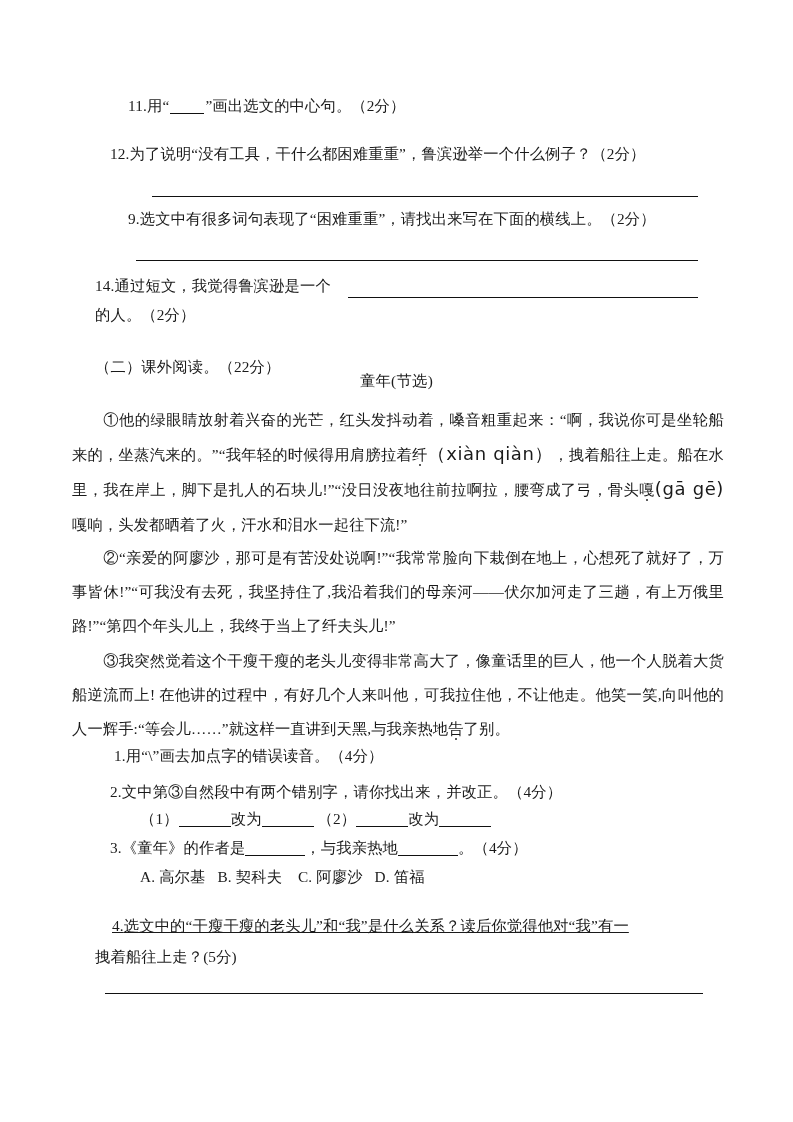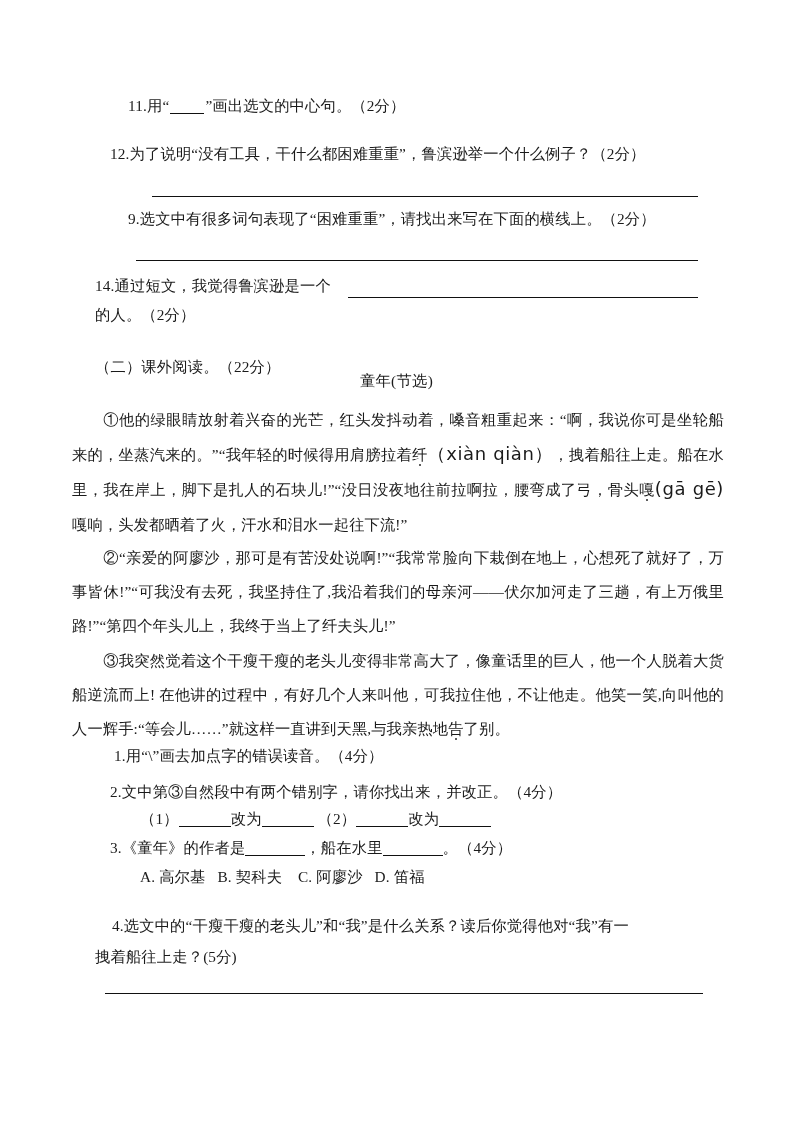--- a/index.html
+++ b/index.html
@@ -158,27 +158,27 @@
     </div>
 
     <div class="row" style="left:110px; top:784px;">
       <span>2.</span><span>文中第③自然段中有两个错别字，请你找出来，并改正。（4分）</span>
     </div>
     <div class="row" style="left:140px; top:811px;">
       <span>（1）</span><span class="blank b-short"></span><span>改为</span><span class="blank b-short"></span>&nbsp;<span>（2）</span><span class="blank b-short"></span><span>改为</span><span class="blank b-short"></span>
     </div>
 
     <div class="row" style="left:110px; top:840px;">
-      <span>3.</span><span>《童年》的作者是</span><span class="blank b-mid"></span><span>，船在水里</span><span class="blank b-mid"></span><span>。（4分）</span>
+      <span>3.</span><span>《童年》的作者是</span><span class="blank b-mid"></span><span>，与我亲热地</span><span class="blank b-mid"></span><span>。（4分）</span>
     </div>
     <div class="row" style="left:140px; top:869px;">
       <span class="opt">A. 高尔基</span>&nbsp;&nbsp;&nbsp;<span class="opt">B. 契科夫</span>&nbsp;&nbsp;&nbsp;&nbsp;<span class="opt">C. 阿廖沙</span>&nbsp;&nbsp;&nbsp;<span class="opt">D. 笛福</span>
     </div>
 
-    <div class="row" style="left:112px; top:918px;">
+    <div class="row" style="left:112px; top:918px;text-decoration:underline;">
       <span>4.</span><span>选文中的“干瘦干瘦的老头儿”和“我”是什么关系？读后你觉得他对“我”有一</span>
     </div>
     <div class="row" style="left:95px; top:949px;">
       <span>拽着船往上走？(5分)</span>
     </div>
     <div class="rule" style="left:105px; top:993px; width:598px;"></div>
 
   </div>
 </div>
 

